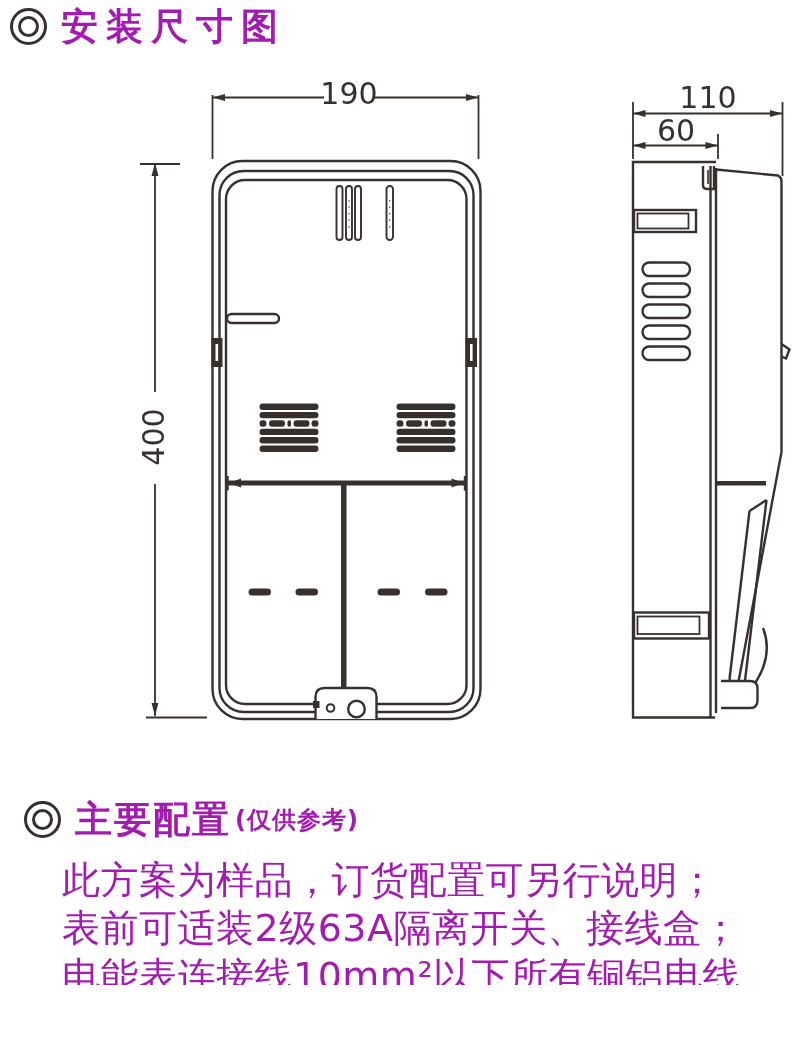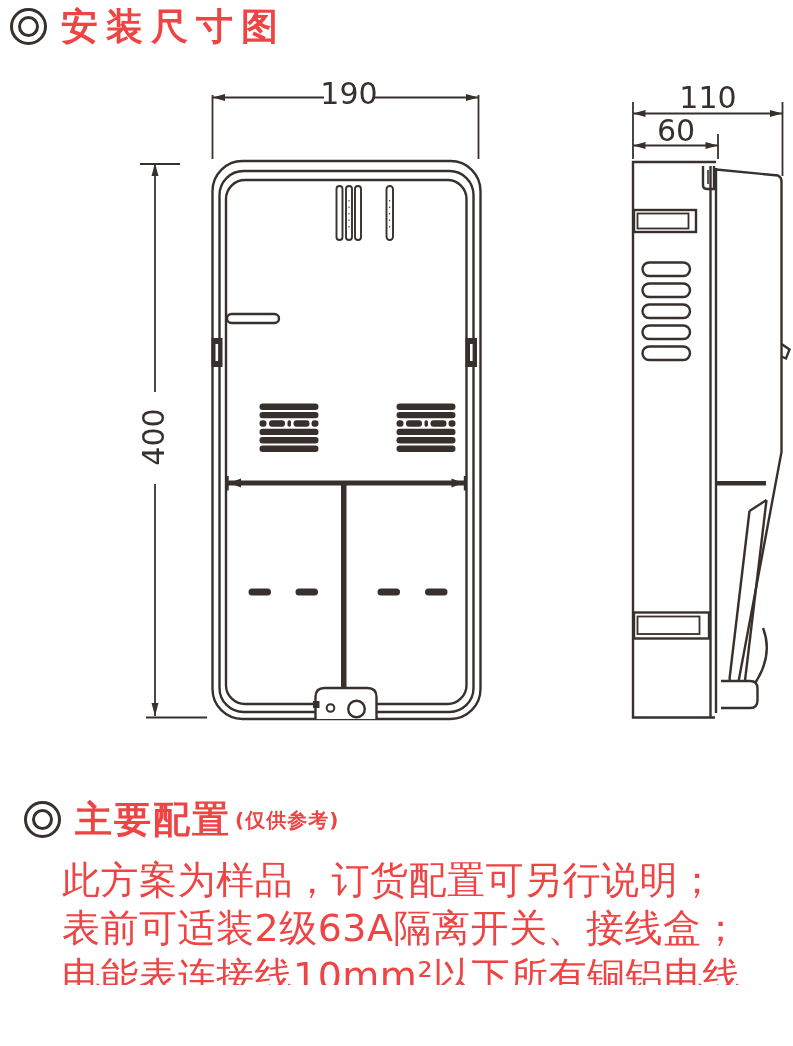--- a/index.html
+++ b/index.html
@@ -1,24 +1,24 @@
 <!DOCTYPE html>
 <html><head>
 <meta charset="utf-8">
 <style>
   html,body{margin:0;padding:0;background:#fff;}
   #page{position:relative;width:793px;height:985px;background:#fff;overflow:hidden;
-        font-family:"DejaVu Sans","Liberation Sans",sans-serif;color:#ef4444;}
+        font-family:"DejaVu Sans","Liberation Sans",sans-serif;color:#a21caf;}
   .heading{position:absolute;display:flex;align-items:center;gap:14px;}
   .icon-ring{width:31px;height:31px;border:3.5px solid #38302d;border-radius:50%;
              display:flex;align-items:center;justify-content:center;flex:0 0 auto;}
   .icon-ring::after{content:"";width:15px;height:15px;border:3px solid #38302d;border-radius:50%;}
   .h-main{font-size:37px;font-weight:bold;letter-spacing:8px;line-height:1;white-space:nowrap;}
   .h-main2{font-size:37px;font-weight:bold;letter-spacing:2px;line-height:1;white-space:nowrap;}
-  .h-note{font-size:20px;font-weight:bold;letter-spacing:1px;line-height:1;white-space:nowrap;margin-left:2px;}
+  .h-note{font-size:24px;font-weight:bold;letter-spacing:1px;line-height:1;white-space:nowrap;margin-left:2px;}
   .bodytext{position:absolute;left:62px;top:856px;width:720px;}
   .bodytext p{margin:0;font-size:38px;font-weight:500;letter-spacing:0.5px;
               line-height:48px;white-space:nowrap;}
   svg text{font-family:"DejaVu Sans","Liberation Sans",sans-serif;}
 </style>
 </head>
 <body>
 
 <div id="page">
 

